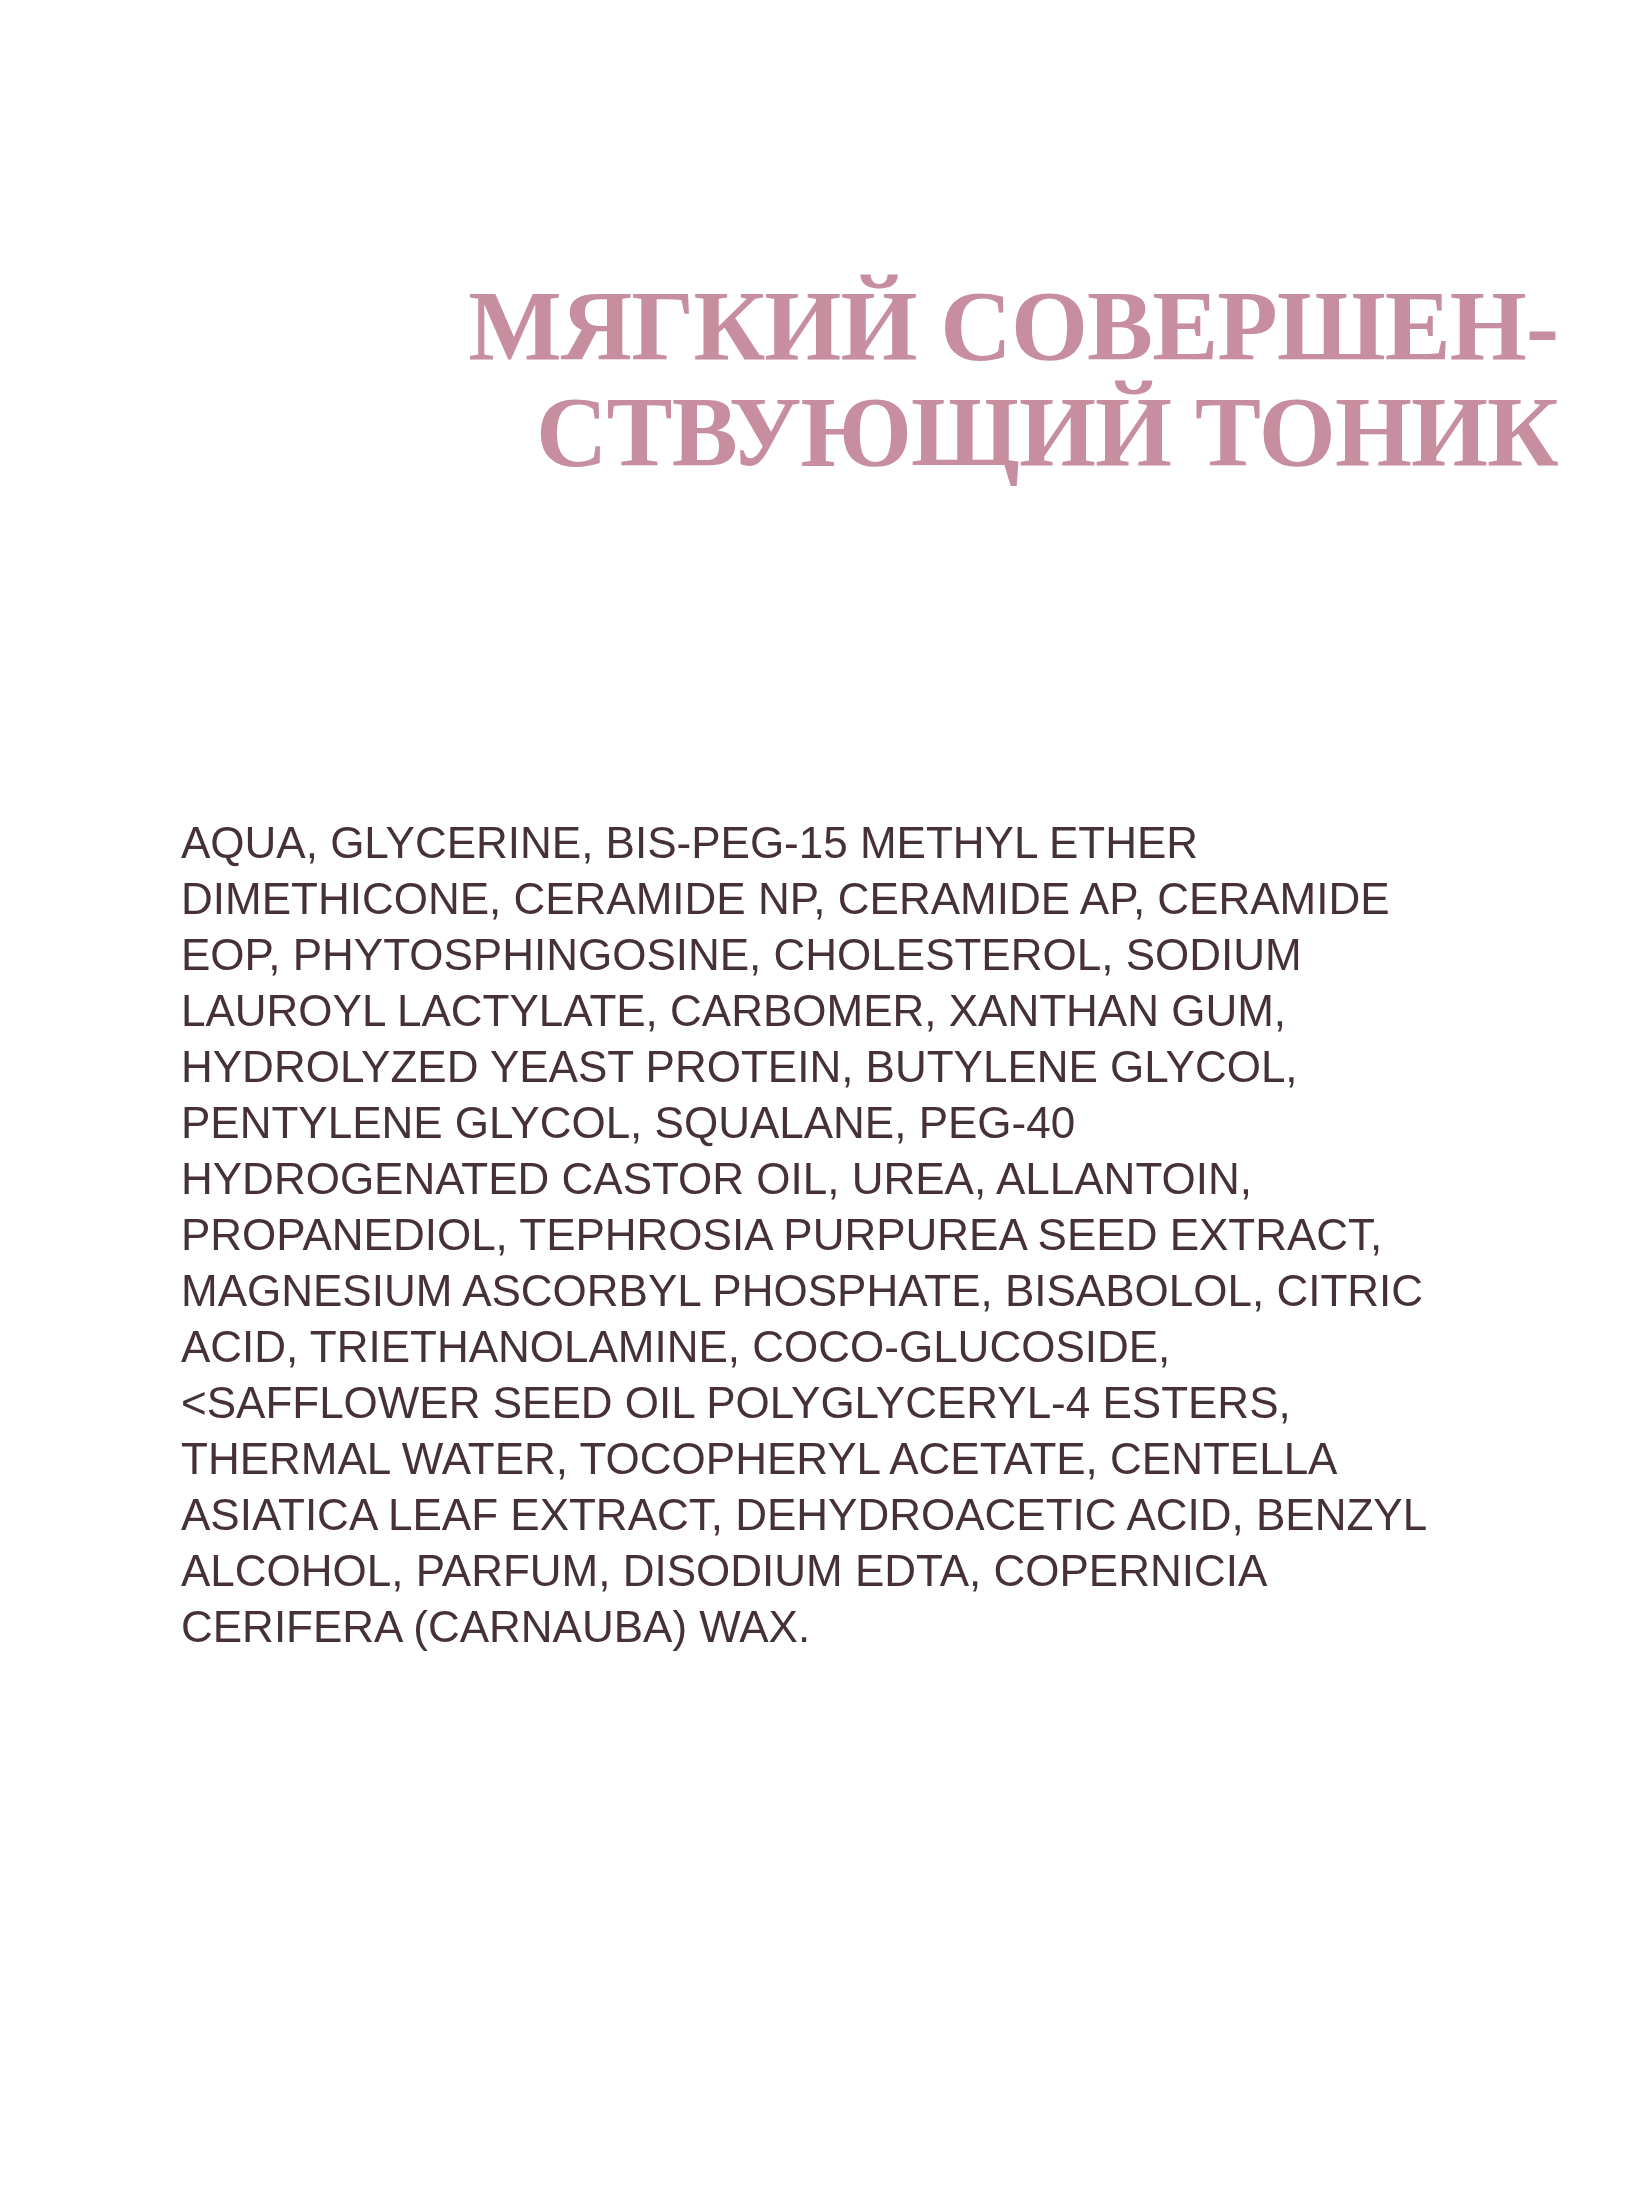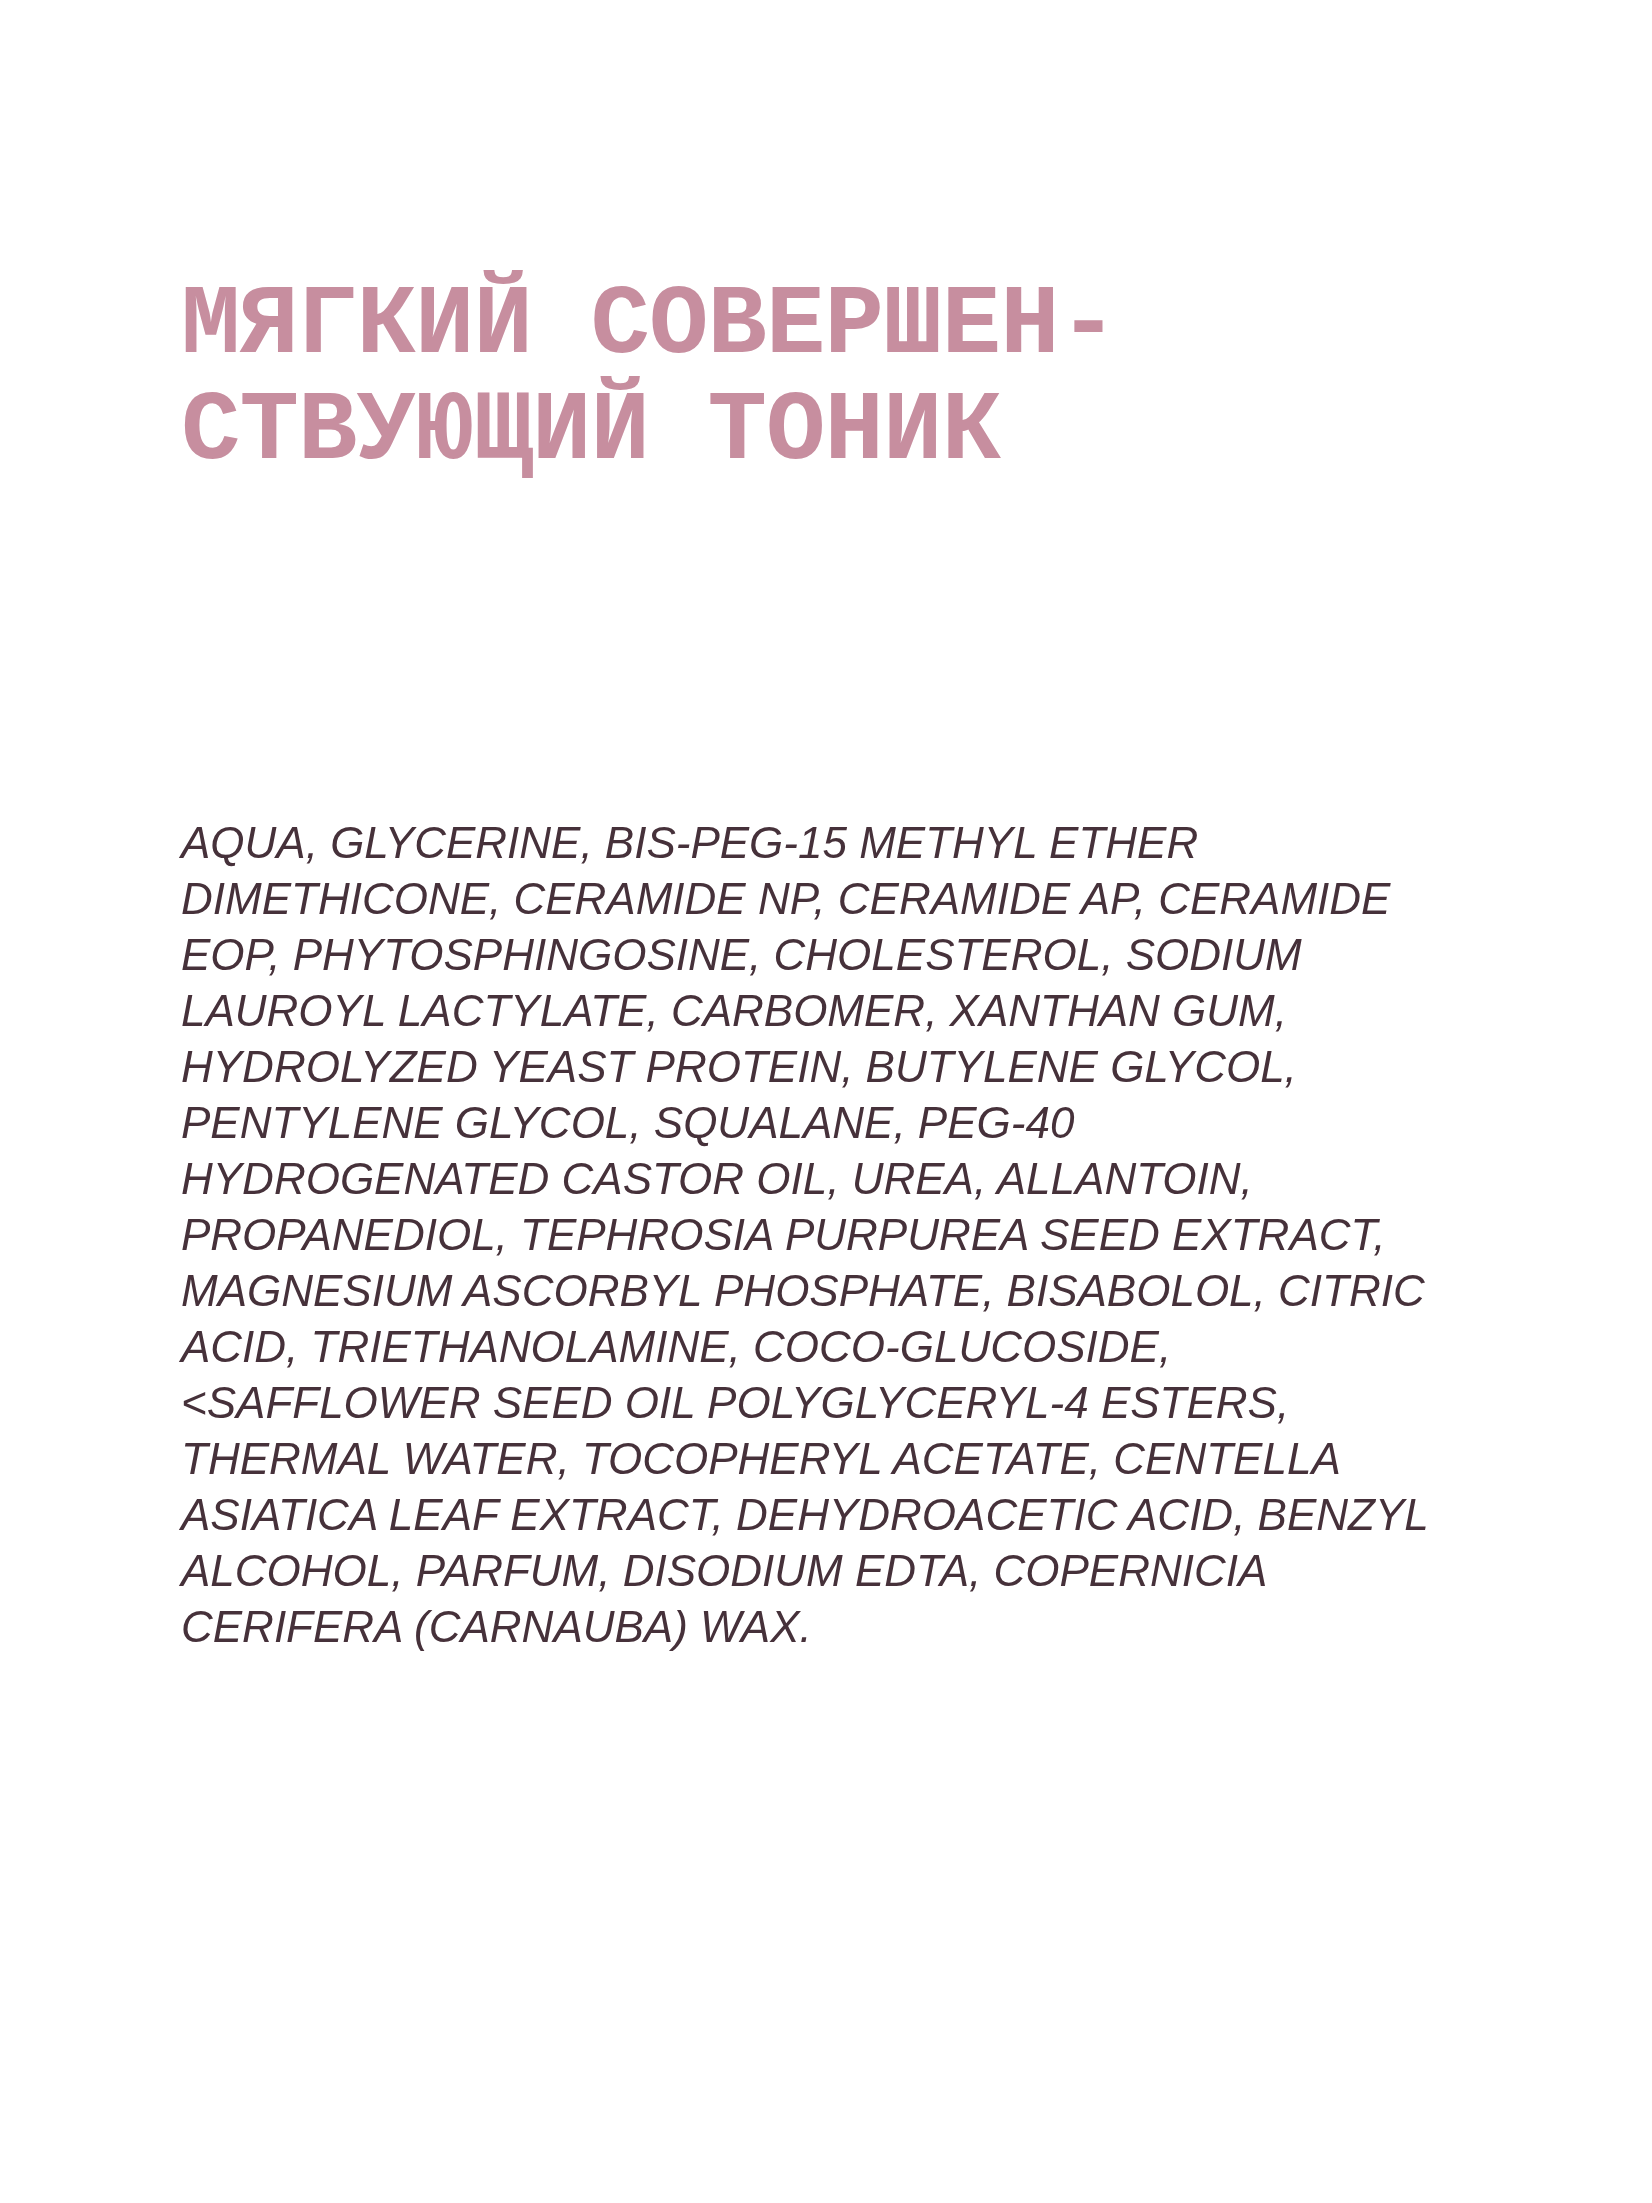--- a/index.html
+++ b/index.html
@@ -13,26 +13,27 @@
     height: 2204px;
     background: #ffffff;
     overflow: hidden;
     font-family: "Liberation Sans", sans-serif;
   }
   .product-title {
     position: absolute;
     left: 181px;
     top: 207px;
     width: 1377px;
-    font-family: Liberation Mono, monospace;
+    font-family: Liberation Serif, serif;
     font-weight: 600;
     font-size: 99px;
     line-height: 106px;
     letter-spacing: -0.9px;
     white-space: pre-line;
+    text-align: right;
   }
   .product-subtitle {
     position: absolute;
     left: 181px;
     top: 468px;
     width: 1377px;
     font-family: "Liberation Sans", sans-serif;
     font-weight: 400;
     font-size: 77px;
     line-height: 70px;
@@ -43,21 +44,20 @@
     position: absolute;
     left: 181px;
     top: 771px;
     width: 1433px;
     font-family: "Liberation Sans", sans-serif;
     font-weight: 400;
     font-size: 44px;
     line-height: 56px;
     letter-spacing: 0;
     white-space: pre-line;
-    font-style: italic;
   }
 </style>
 </head>
 <body>
 
 <div class="canvas" style="background: rgb(255, 255, 255);">
   <h1 class="product-title" style="color: rgb(199, 142, 159);">МЯГКИЙ СОВЕРШЕН-
 СТВУЮЩИЙ ТОНИК</h1>
   <p class="ingredients-text" style="color: rgb(70, 49, 58);">AQUA, GLYCERINE, BIS-PEG-15 METHYL ETHER
 DIMETHICONE, CERAMIDE NP, CERAMIDE AP, CERAMIDE

